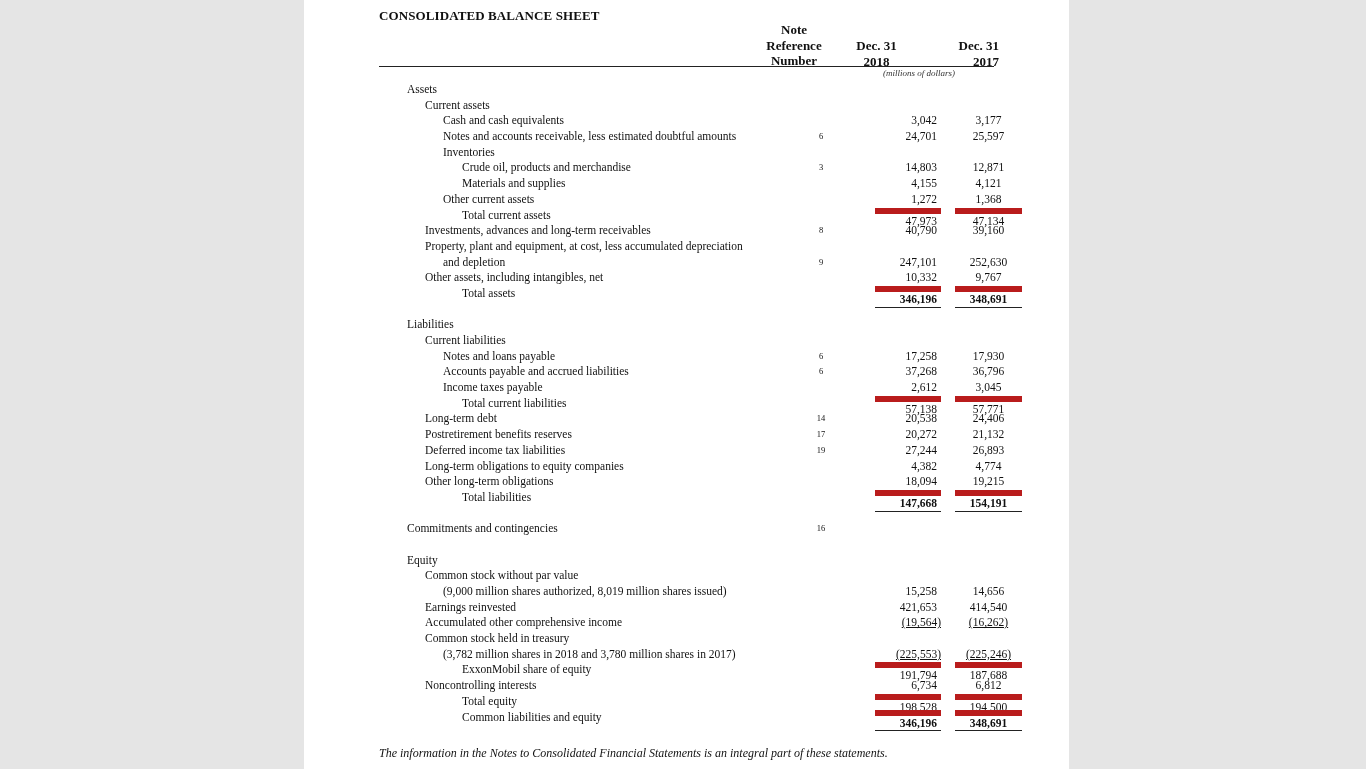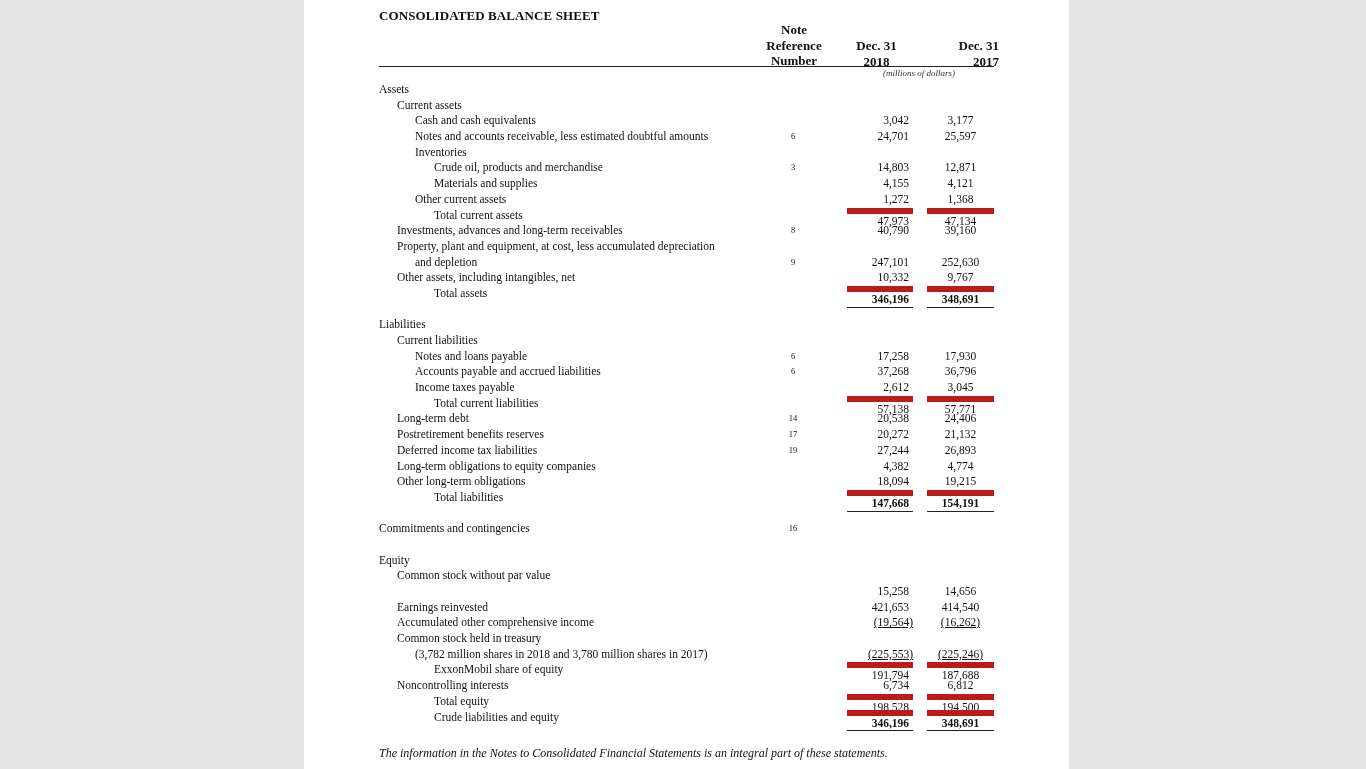--- a/index.html
+++ b/index.html
@@ -24,21 +24,21 @@
   .hdr-c1 { left: 535px; top: 38px; width: 75px; }
   .hdr-c2 { left: 620px; top: 38px; width: 75px; text-align: right; }
   .hdr-rule {
     position: absolute; left: 75px; top: 66px; width: 615px; height: 0;
     border-top: 1px solid #222;
   }
   .units {
     position: absolute; left: 540px; top: 68px; width: 150px; text-align: center;
     font-size: 9px; font-style: italic; color: #333;
   }
-  .rows { position: absolute; left: 0; top: 82px; width: 765px; }
+  .rows { position: absolute; left: 0; top: 82px; width: 765px; padding-left: 28px; }
   .row {
     position: relative; height: 15.7px; font-size: 11.5px; line-height: 15.7px;
   }
   .row .label { position: absolute; left: 75px; white-space: nowrap; }
   .row.l1 .label { left: 93px; }
   .row.l2 .label { left: 111px; }
   .row.l3 .label { left: 130px; }
   .row .note {
     position: absolute; left: 474px; width: 30px; text-align: center; font-size: 8.5px;
   }
@@ -215,20 +215,21 @@
         <span class="note">16</span>
       </div>
       <div class="spacer"></div>
       <div class="row l0">
         <span class="label">Equity</span>
       </div>
       <div class="row l1">
         <span class="label">Common stock without par value</span>
       </div>
       <div class="row l2">
+        <span class="label">(9,000 million shares authorized, 8,019 million shares issued)</span>
         <span class="v1">15,258</span>
         <span class="v2">14,656</span>
       </div>
       <div class="row l1">
         <span class="label">Earnings reinvested</span>
         <span class="v1">421,653</span>
         <span class="v2">414,540</span>
       </div>
       <div class="row l1">
         <span class="label">Accumulated other comprehensive income</span>
@@ -252,20 +253,20 @@
         <span class="label">Noncontrolling interests</span>
         <span class="v1">6,734</span>
         <span class="v2">6,812</span>
       </div>
       <div class="row l3 top-rule">
         <span class="label">Total equity</span>
         <span class="v1">198,528</span>
         <span class="v2">194,500</span>
       </div>
       <div class="row l3 top-rule bottom-rule">
-        <span class="label">Crude liabilities and equity</span>
+        <span class="label">Common liabilities and equity</span>
         <span class="v1">346,196</span>
         <span class="v2">348,691</span>
       </div>
     </div>
 
   <div class="footer">The information in the Notes to Consolidated Financial Statements is an integral part of these statements.</div>
 </div>
 
 </body></html>

